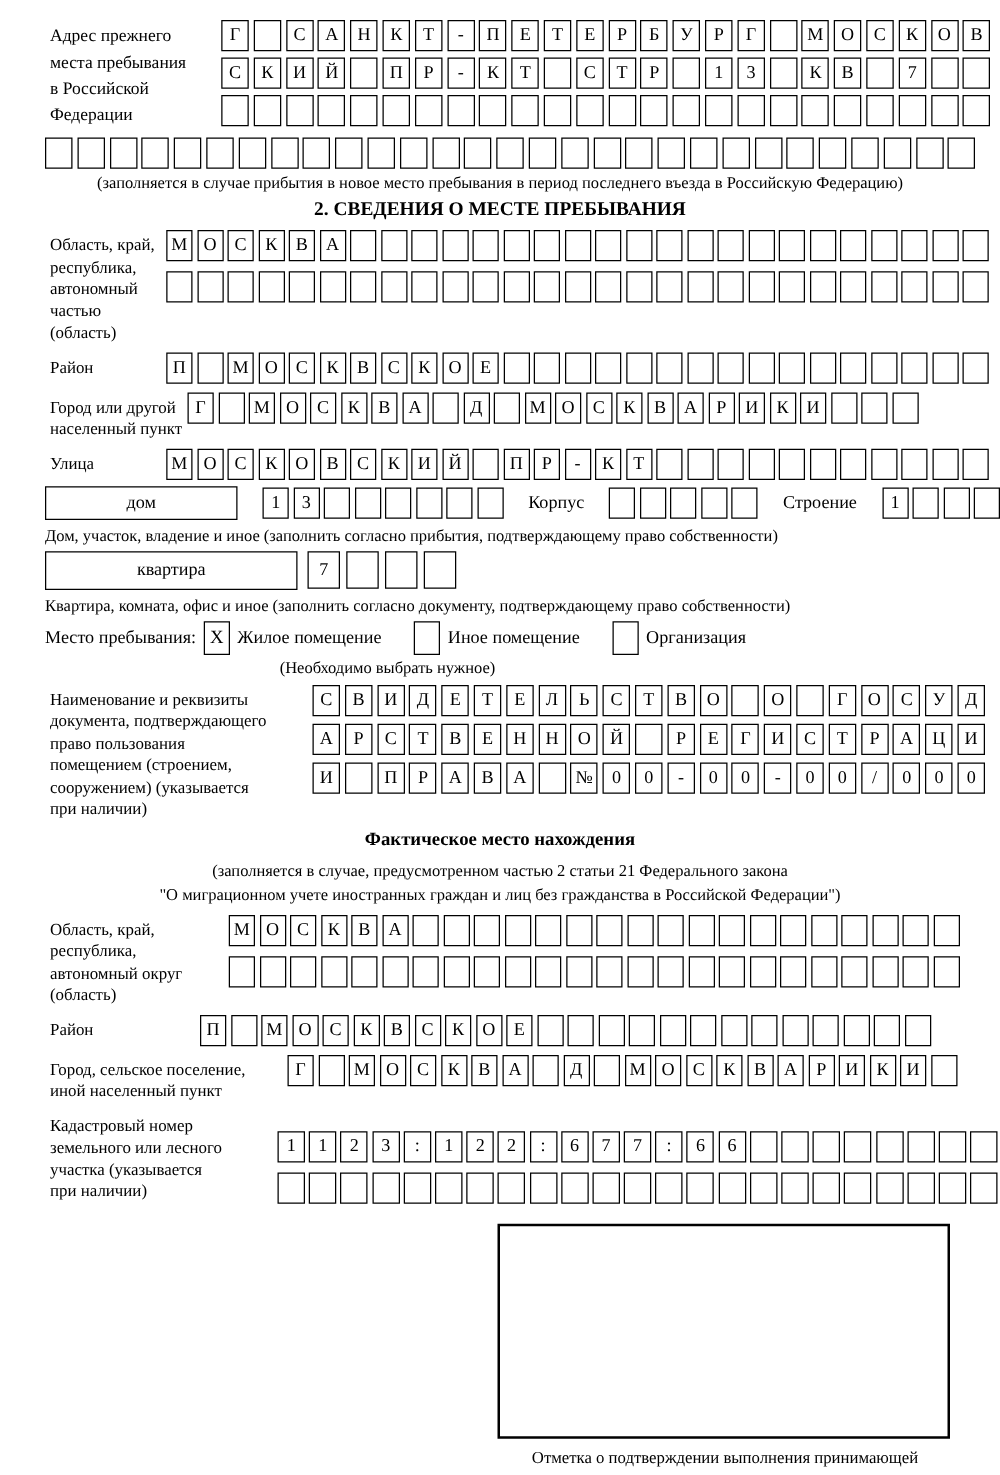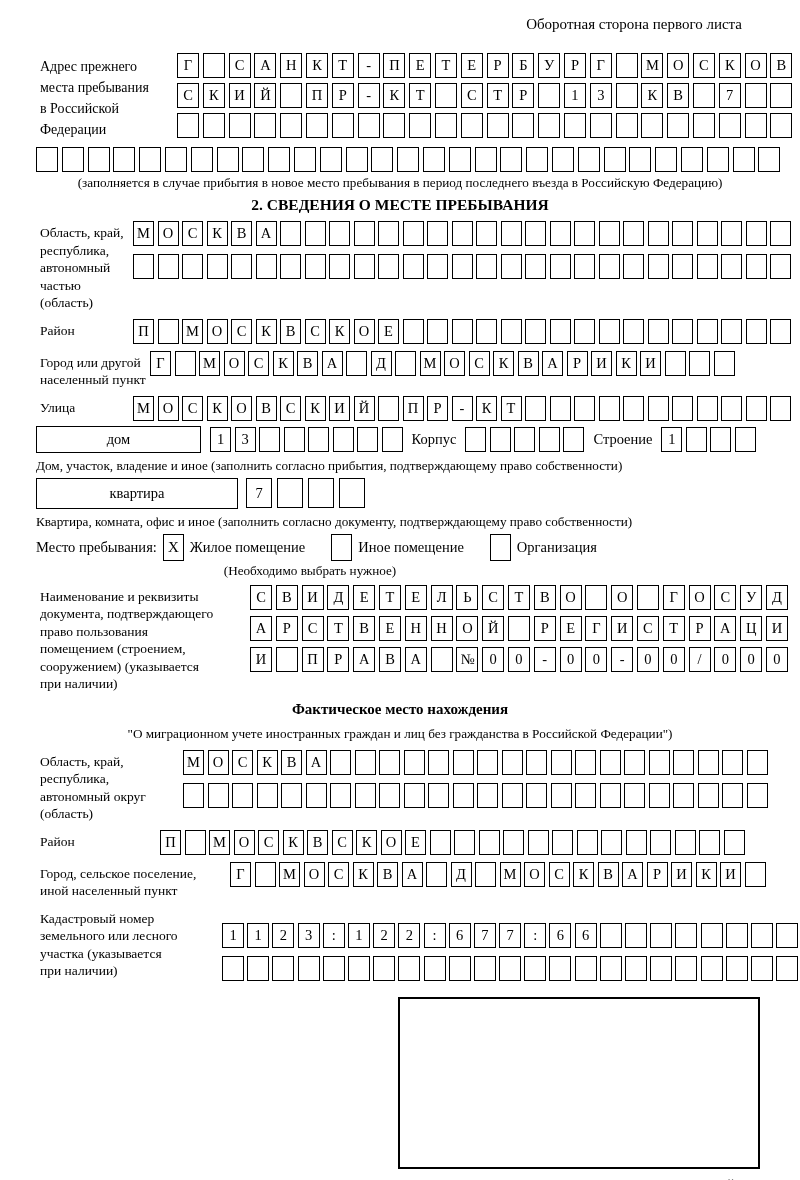--- a/index.html
+++ b/index.html
@@ -41,39 +41,38 @@
   .w-kad{width:182px;}
 
   .note{font-size:13.2px;}
   .note-c{text-align:center;}
   .note-l{margin-left:36px;margin-bottom:4px;}
   .sec-title{text-align:center;font-weight:bold;font-size:15.5px;margin:5px 0 7px;}
   .fact-title{text-align:center;font-weight:bold;font-size:15px;margin:8px 0 6px;}
 
   .widebox{border:1.6px solid #000;box-sizing:border-box;height:27px;
     display:flex;align-items:center;justify-content:center;font-size:14.5px;}
-  .domrow{display:flex;align-items:center;margin:2px 0 5px 36px;column-gap:9px;}
+  .domrow{display:flex;align-items:center;margin:2px 0 5px 36px;column-gap:20px;}
   .domrow .inline-lab{font-size:14.5px;}
   .kvrow{display:flex;align-items:center;margin:2px 0 5px 36px;column-gap:8px;}
 
   .stayrow{display:flex;align-items:center;margin:4px 0 2px 36px;column-gap:6px;font-size:14.5px;}
   .cb{width:21px;height:27px;border:1.6px solid #000;box-sizing:border-box;
     display:flex;align-items:center;justify-content:center;font-size:15px;}
   .sp14{width:14px;flex-shrink:0;}
   .need-note{width:320px;margin-left:150px;text-align:center;margin-bottom:6px;}
 
   .stamp-box{margin-left:398px;width:362px;height:172px;border:2px solid #000;box-sizing:border-box;margin-top:4px;}
   .stamp-note{width:404px;margin-left:378px;text-align:center;font-size:13.4px;line-height:18.5px;margin-top:6px;}
 </style>
 </head>
 <body>
 
 <div class="page">
 
-  <div class="hdr-note">Оборотная сторона первого листа</div>
 
   <div class="field">
     <div class="flabel w-top">
         <div>Адрес прежнего</div>
         <div>места пребывания</div>
         <div>в Российской</div>
         <div>Федерации</div>
       </div>
     <div class="frows" style="row-gap:5px">
       <div class="cellrow cells-top">
@@ -496,20 +495,21 @@
           <div class="cell">/</div>
           <div class="cell">0</div>
           <div class="cell">0</div>
           <div class="cell">0</div>
         </div>
     </div>
   </div>
 
   <div class="fact-title">Фактическое место нахождения</div>
   <div class="note note-c" style="line-height:19px">
+      <div>(заполняется в случае, предусмотренном частью 2 статьи 21 Федерального закона</div>
       <div>"О миграционном учете иностранных граждан и лиц без гражданства в Российской Федерации")</div>
     </div>
 
   <div class="field" style="margin-top:7px">
     <div class="flabel w-freg">
         <div>Область, край,</div>
         <div>республика,</div>
         <div>автономный округ</div>
         <div>(область)</div>
       </div>

